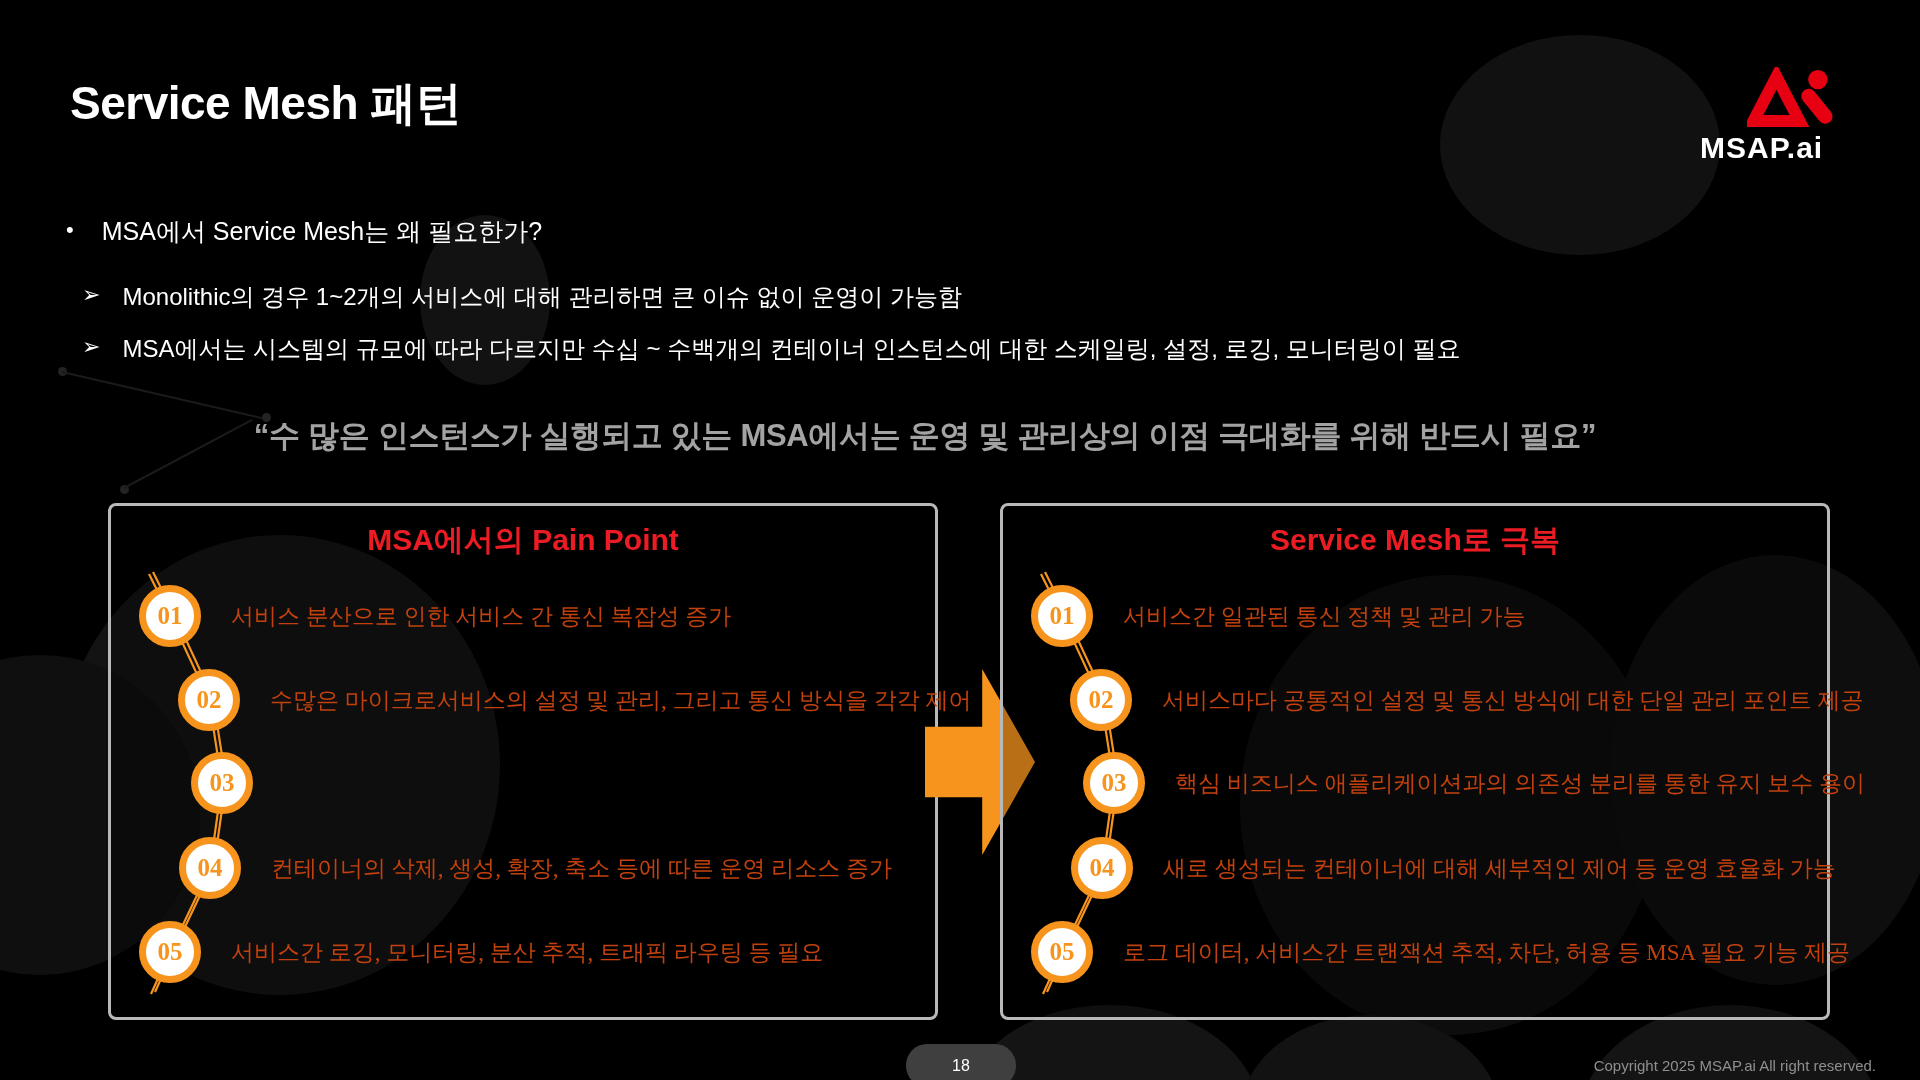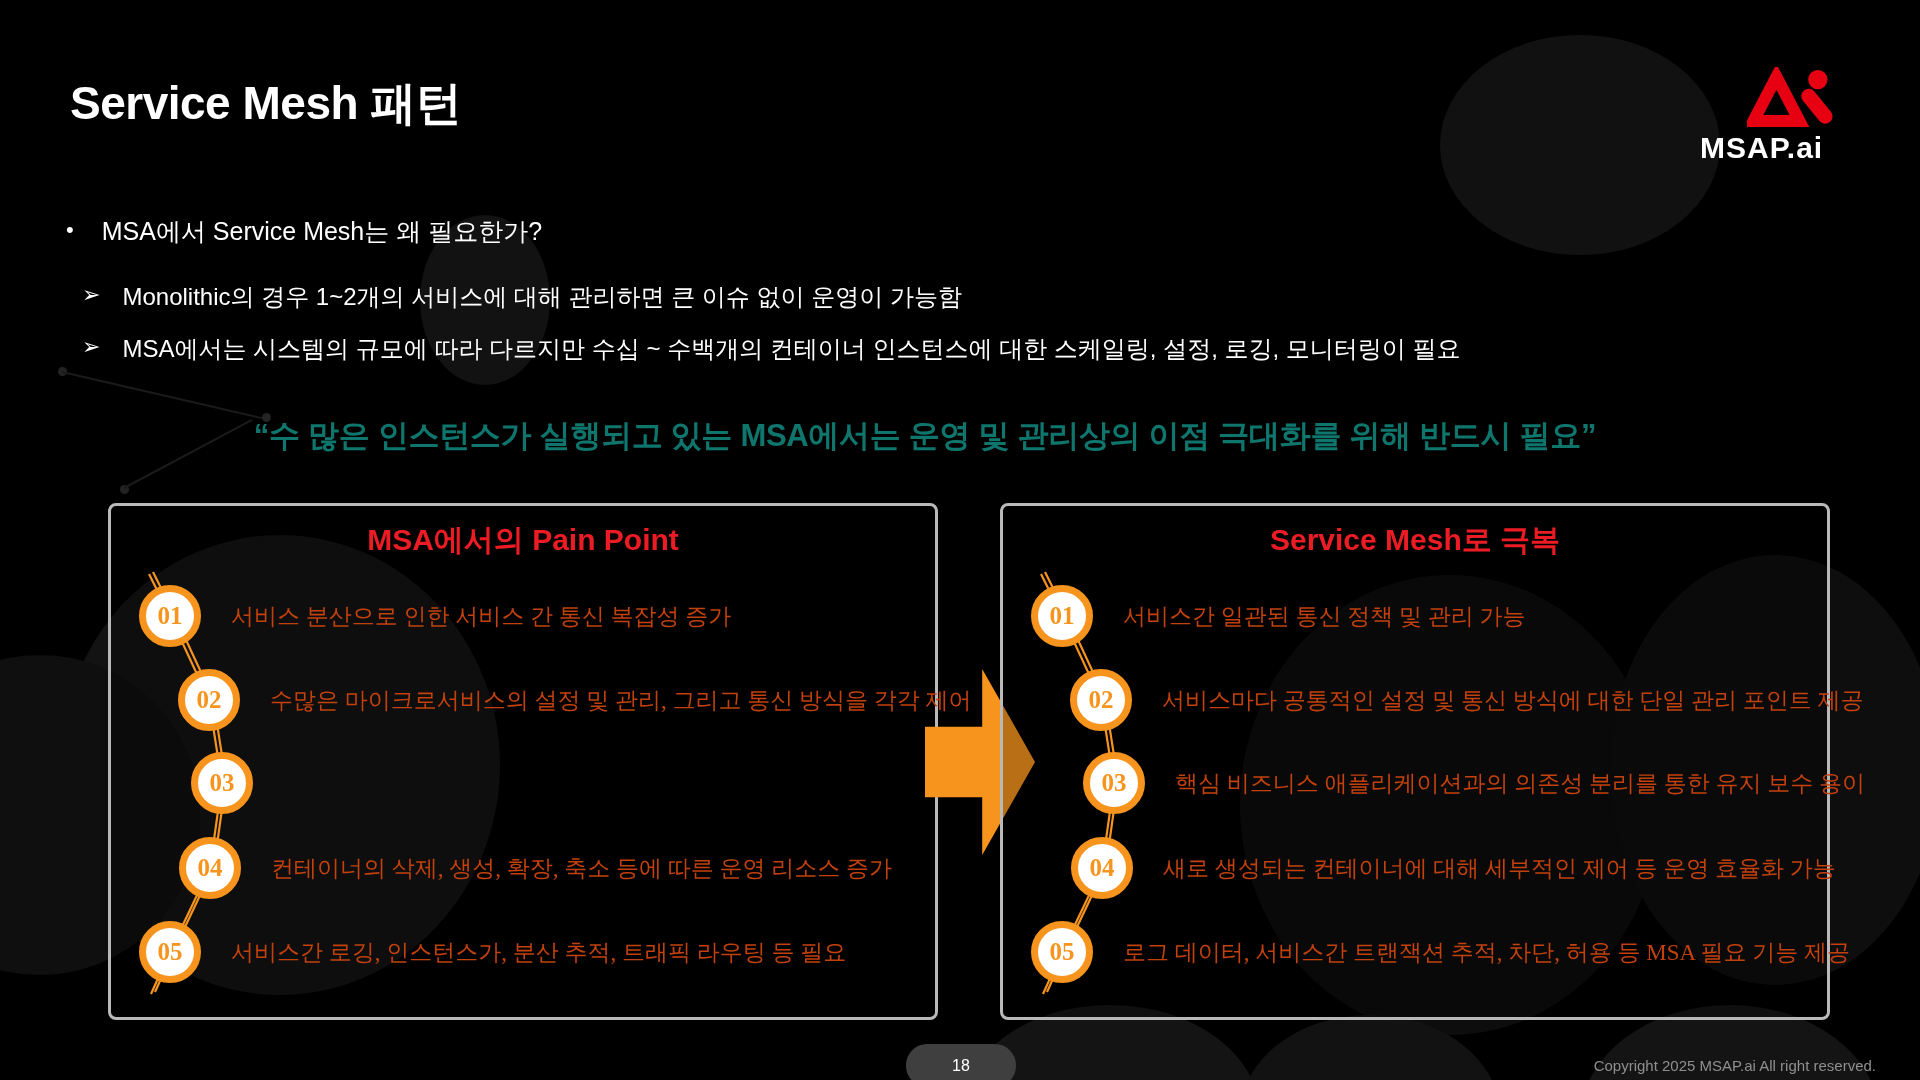--- a/index.html
+++ b/index.html
@@ -35,21 +35,21 @@
   .logo svg{display:block;margin:0 auto;}
   .logo-text{font-size:30px;font-weight:800;letter-spacing:1px;color:#fff;margin-top:2px;}
 
   .intro-q{position:absolute;left:66px;top:200px;display:flex;gap:28px;font-size:25px;color:#fff;}
   .intro-q .bullet{font-size:22px;position:relative;top:2px;}
   .sub{position:absolute;display:flex;gap:22px;font-size:24px;color:#fff;}
   .sub .arrow-glyph{font-size:22px;position:relative;top:1px;}
   .sub1{left:82px;top:266px;}
   .sub2{left:82px;top:318px;}
 
-  .quote{position:absolute;left:0;top:400px;width:1850px;text-align:center;font-size:31px;font-weight:800;color:#0f766e;letter-spacing:-0.3px;}
+  .quote{position:absolute;left:0;top:400px;width:1850px;text-align:center;font-size:31px;font-weight:800;color:#a3a3a3;letter-spacing:-0.3px;}
 
   .panel{position:absolute;top:488px;width:830px;height:517px;border:3px solid var(--panel-border);border-radius:8px;background:rgba(0,0,0,0.25);}
   .panel-left{left:108px;}
   .panel-right{left:1000px;}
   .panel-title{position:absolute;top:14px;left:0;width:100%;text-align:center;font-size:30px;font-weight:700;color:var(--accent-red);}
   .connector{position:absolute;left:0;top:0;width:830px;height:517px;pointer-events:none;}
   .connector polyline{fill:none;stroke:var(--accent-orange);stroke-width:2.2;}
 
   .row{position:absolute;display:flex;align-items:center;gap:30px;font-family:Liberation Serif, serif;}
   .r1{top:79px;left:28px;}
@@ -132,21 +132,21 @@
     </div>
     <div class="row r3">
       <div class="badge">03</div>
     </div>
     <div class="row r4">
       <div class="badge">04</div>
       <div class="row-text">컨테이너의 삭제, 생성, 확장, 축소 등에 따른 운영 리소스 증가</div>
     </div>
     <div class="row r5">
       <div class="badge">05</div>
-      <div class="row-text">서비스간 로깅, 인스턴스가, 분산 추적, 트래픽 라우팅 등 필요</div>
+      <div class="row-text">서비스간 로깅, 모니터링, 분산 추적, 트래픽 라우팅 등 필요</div>
     </div>
   </div>
 
   <div class="transition-arrow"></div>
 
   <div class="panel panel-right">
     <svg class="connector" viewBox="0 0 830 517">
       <polyline points="38,68 59,110 98,194 111,277 99,362 59,446 40,488"></polyline>
       <polyline points="38,68 59,110 98,194 111,277 99,362 59,446 40,488" transform="translate(4,-2)"></polyline>
     </svg>

